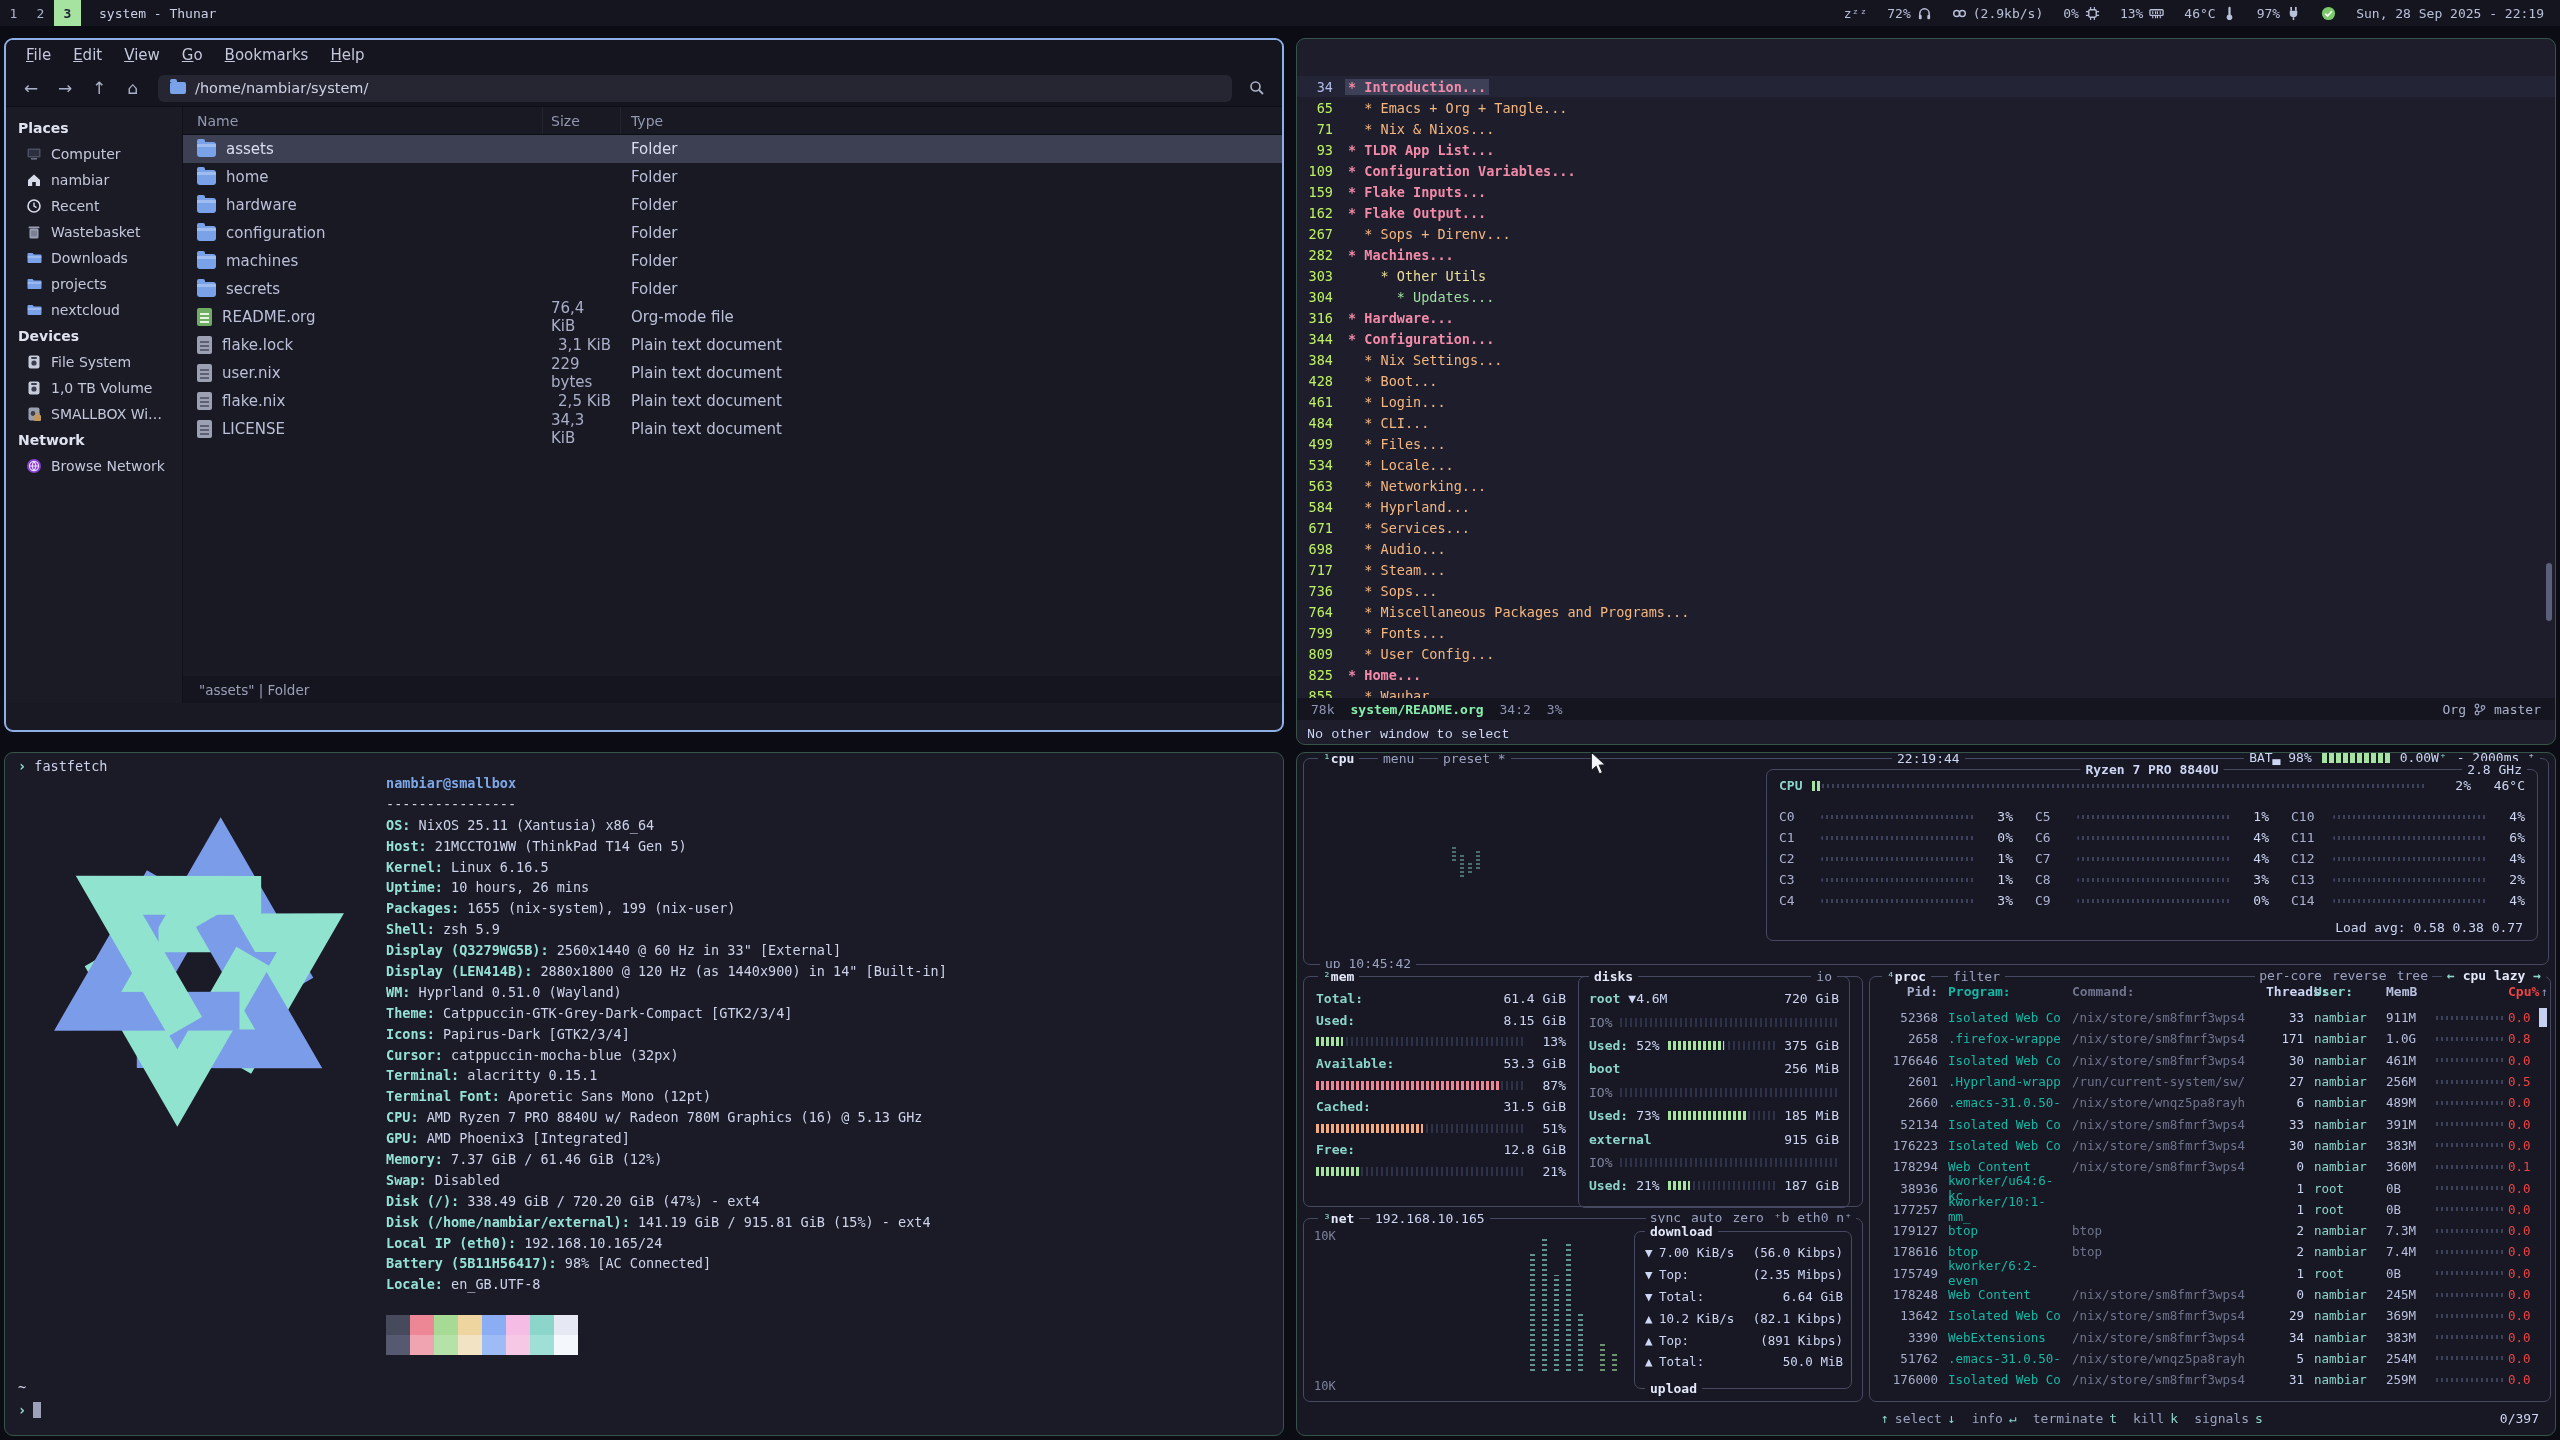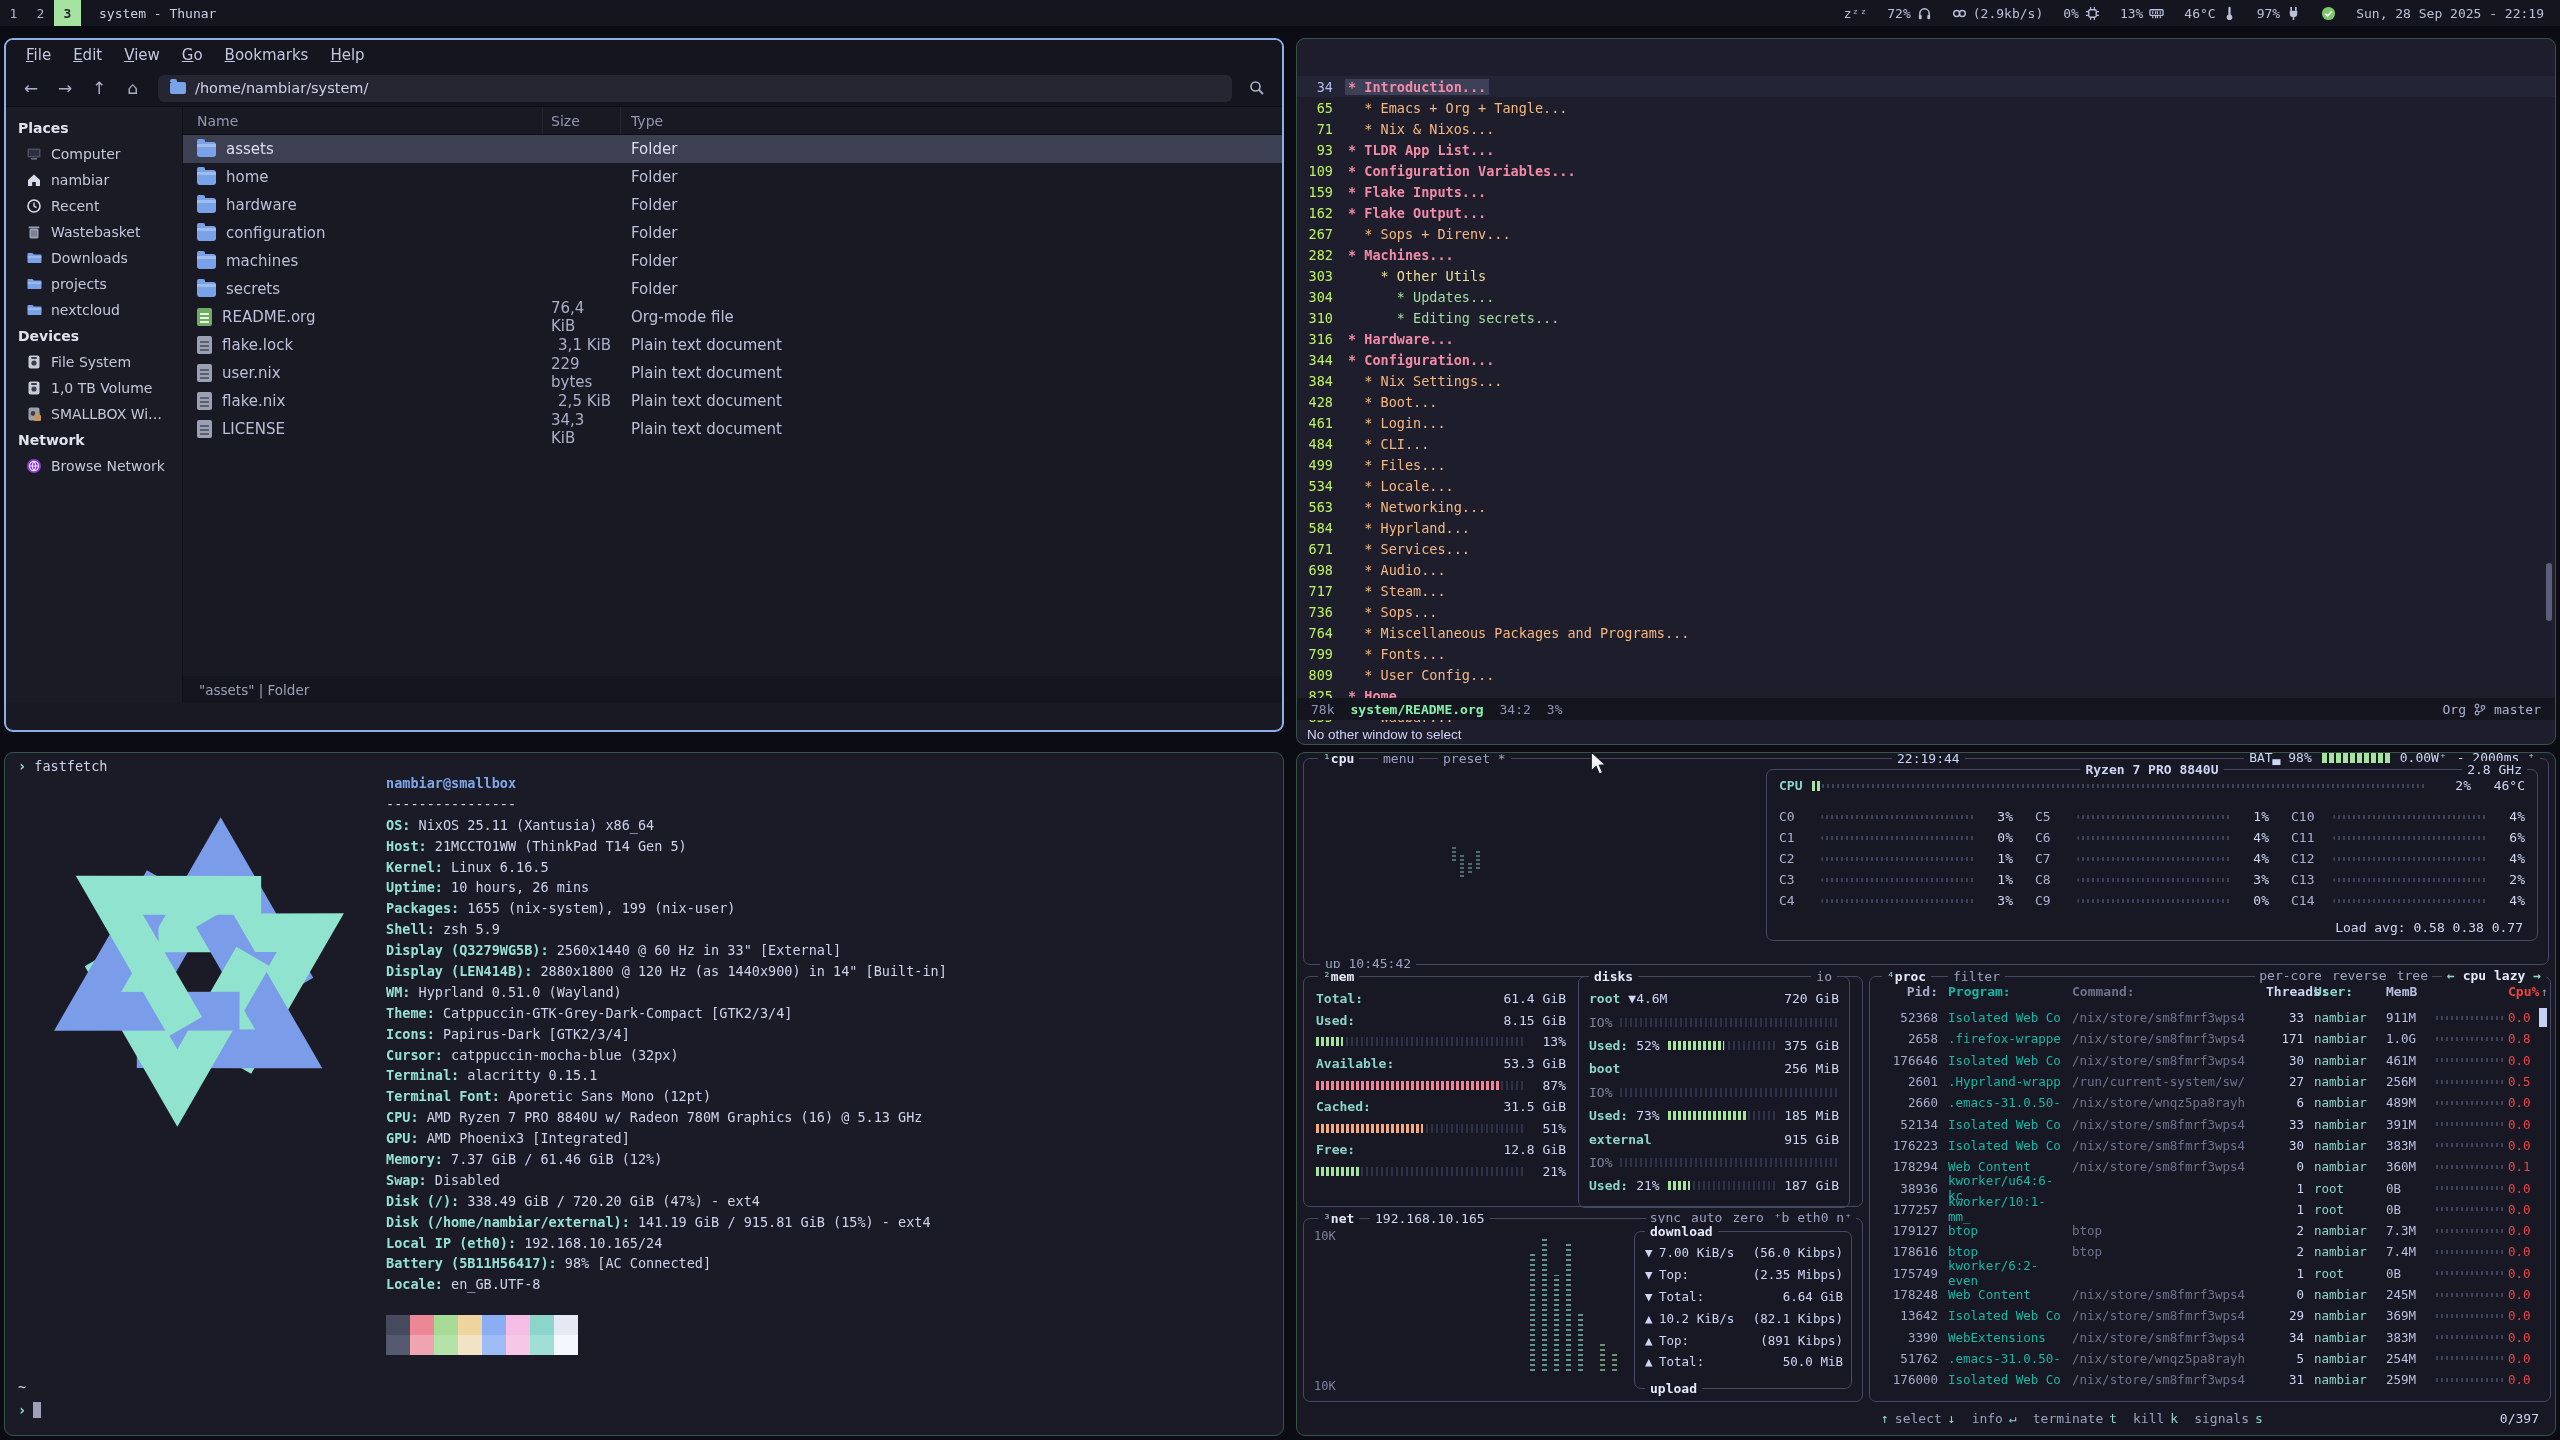--- a/index.html
+++ b/index.html
@@ -65,21 +65,21 @@
   .oline.cur .ln{color:#b2bbec}
   .otext{padding:0 3px}
   .oline.cur .otext{background:#3d4057}
   .o1{color:#f38ba8;font-weight:bold}
   .o2{color:#f5b780}
   .o3{color:#ecdf9a}
   .o4{color:#9fdf9f}
   #modeline{position:absolute;left:0;right:0;bottom:24px;height:22px;background:#15151f;display:flex;align-items:center;font-family:"DejaVu Sans Mono",monospace;font-size:13px;color:#8e95b5;padding:0 14px;gap:16px}
   #ml-name{color:#86efac;font-weight:bold}
   #ml-right{margin-left:auto;display:flex;align-items:center;gap:8px;color:#aab2cc}
-  #echo{position:absolute;left:10px;bottom:2px;font-family:Liberation Sans, sans-serif;font-size:13.5px;color:#cdd6f4}
+  #echo{position:absolute;left:10px;bottom:2px;font-family:Liberation Mono, monospace;font-size:13.5px;color:#cdd6f4}
   #escroll{position:absolute;right:3px;top:524px;width:6px;height:58px;background:#5b5f7a;border-radius:3px}
 
   
   .tline{font-family:"DejaVu Sans Mono",monospace;font-size:13.5px;white-space:pre;color:#ccd3ea}
   .parrow{color:#94e2d5;font-weight:bold}
   #ff-info{position:absolute;left:381px;top:22px}
   .fline{height:20.9px;font-family:"DejaVu Sans Mono",monospace;font-size:13.5px;white-space:pre}
   .fk{color:#94e2d5;font-weight:bold}
   .fv{color:#ccd3ea}
   .fline.t .fk{color:#7ea8e8}
@@ -614,23 +614,20 @@
       </div><div class="oline">
         <span class="ln">282</span>
         <span class="otext o1">* Machines...</span>
       </div><div class="oline">
         <span class="ln">303</span>
         <span class="otext o3">    * Other Utils</span>
       </div><div class="oline">
         <span class="ln">304</span>
         <span class="otext o4">      * Updates...</span>
       </div><div class="oline">
-        <span class="ln">310</span>
-        <span class="otext o4">      * Editing secrets...</span>
-      </div><div class="oline">
         <span class="ln">316</span>
         <span class="otext o1">* Hardware...</span>
       </div><div class="oline">
         <span class="ln">344</span>
         <span class="otext o1">* Configuration...</span>
       </div><div class="oline">
         <span class="ln">384</span>
         <span class="otext o2">  * Nix Settings...</span>
       </div><div class="oline">
         <span class="ln">428</span>

